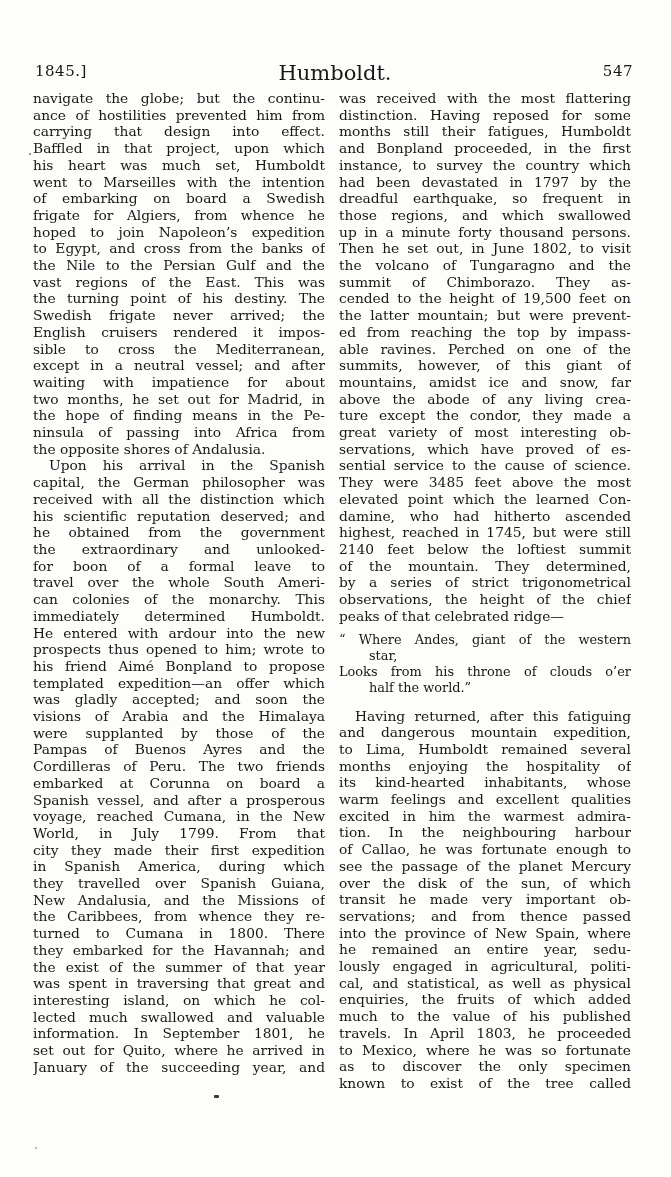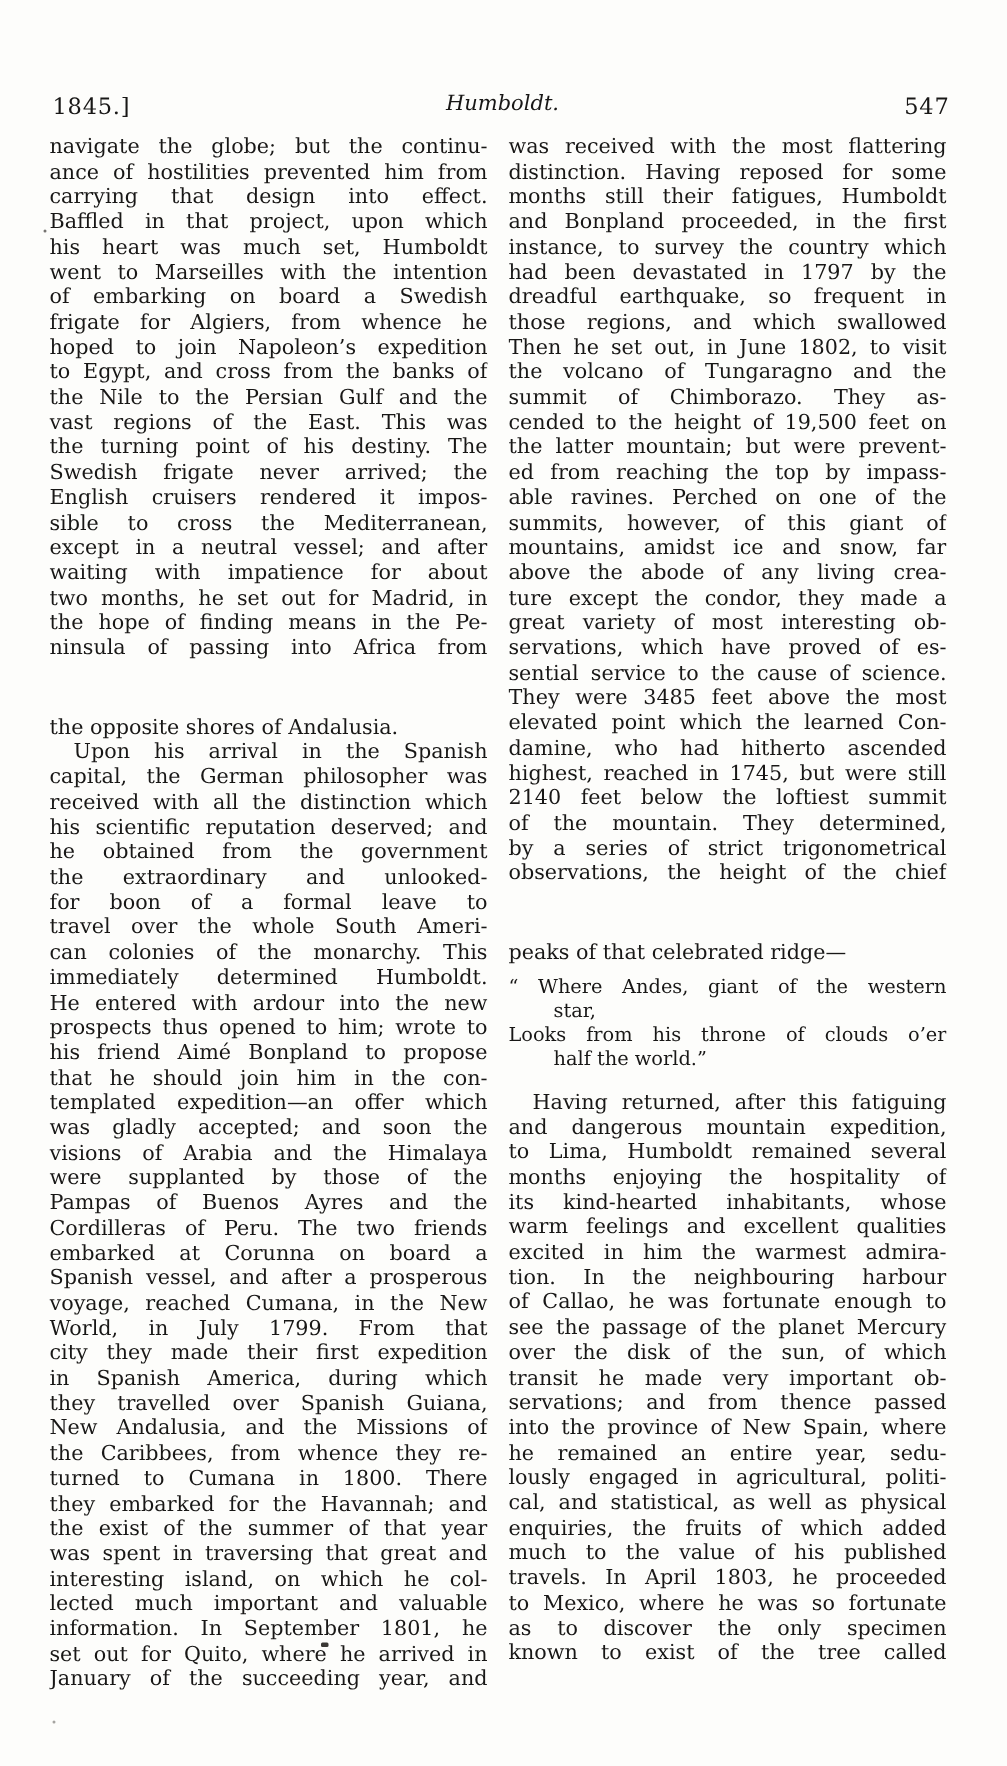--- a/index.html
+++ b/index.html
@@ -20,22 +20,21 @@
     left: 33px; top: 61px;
     width: 604px; height: 21px;
   }
   .h-left {
     position: absolute; left: 2px; top: 1px;
     font-size: 15px; letter-spacing: 0.5px;
   }
   .h-center {
     position: absolute; left: 0; right: 0; top: 0;
     text-align: center;
-    font-style: italic;
-    font-size: 14px;
+    font-size: 21px;
   }
   .h-right {
     position: absolute; right: 4px; top: 1px;
     font-size: 15px; letter-spacing: 0.5px;
   }
   .columns {
     position: absolute;
     left: 33px; top: 90px;
     width: 604px;
     display: flex;
@@ -44,21 +43,21 @@
   .col { width: 292px; }
   .block.paragraph, .block.verse { margin: 0; }
   .tline {
     font-size: 13.8px;
     line-height: 16.7px;
     text-align: justify;
     text-align-last: justify;
     overflow: hidden;
     white-space: nowrap;
   }
-  .tline.lastline { text-align-last: left; margin-top: 36px; }
+  .tline.lastline { text-align-last: left; }
   .tline.firstline { text-indent: 16px; }
   .block.verse {
     margin: 7px 0 12px 0;
   }
   .block.verse .tline {
     font-size: 12.9px;
     line-height: 16px;
   }
   .block.verse .tline.cont {
     padding-left: 30px;
@@ -117,57 +116,57 @@
           <div class="tline">his scientific reputation deserved; and</div>
           <div class="tline">he obtained from the government</div>
           <div class="tline">the extraordinary and unlooked-</div>
           <div class="tline">for boon of a formal leave to</div>
           <div class="tline">travel over the whole South Ameri-</div>
           <div class="tline">can colonies of the monarchy. This</div>
           <div class="tline">immediately determined Humboldt.</div>
           <div class="tline">He entered with ardour into the new</div>
           <div class="tline">prospects thus opened to him; wrote to</div>
           <div class="tline">his friend Aimé Bonpland to propose</div>
-          <div class="tline">that he should join him in the con-</div>
           <div class="tline">templated expedition—an offer which</div>
           <div class="tline">was gladly accepted; and soon the</div>
           <div class="tline">visions of Arabia and the Himalaya</div>
           <div class="tline">were supplanted by those of the</div>
           <div class="tline">Pampas of Buenos Ayres and the</div>
           <div class="tline">Cordilleras of Peru. The two friends</div>
           <div class="tline">embarked at Corunna on board a</div>
           <div class="tline">Spanish vessel, and after a prosperous</div>
           <div class="tline">voyage, reached Cumana, in the New</div>
           <div class="tline">World, in July 1799. From that</div>
           <div class="tline">city they made their first expedition</div>
           <div class="tline">in Spanish America, during which</div>
           <div class="tline">they travelled over Spanish Guiana,</div>
           <div class="tline">New Andalusia, and the Missions of</div>
           <div class="tline">the Caribbees, from whence they re-</div>
           <div class="tline">turned to Cumana in 1800. There</div>
           <div class="tline">they embarked for the Havannah; and</div>
           <div class="tline">the exist of the summer of that year</div>
           <div class="tline">was spent in traversing that great and</div>
           <div class="tline">interesting island, on which he col-</div>
-          <div class="tline">lected much important and valuable</div>
+          <div class="tline">lected much swallowed and valuable</div>
           <div class="tline">information. In September 1801, he</div>
           <div class="tline">set out for Quito, where he arrived in</div>
           <div class="tline">January of the succeeding year, and</div>
         </div>
       </div>
     <div class="col">
         <div class="block paragraph">
           <div class="tline">was received with the most flattering</div>
           <div class="tline">distinction. Having reposed for some</div>
           <div class="tline">months still their fatigues, Humboldt</div>
           <div class="tline">and Bonpland proceeded, in the first</div>
           <div class="tline">instance, to survey the country which</div>
           <div class="tline">had been devastated in 1797 by the</div>
           <div class="tline">dreadful earthquake, so frequent in</div>
           <div class="tline">those regions, and which swallowed</div>
+          <div class="tline">up in a minute forty thousand persons.</div>
           <div class="tline">Then he set out, in June 1802, to visit</div>
           <div class="tline">the volcano of Tungaragno and the</div>
           <div class="tline">summit of Chimborazo. They as-</div>
           <div class="tline">cended to the height of 19,500 feet on</div>
           <div class="tline">the latter mountain; but were prevent-</div>
           <div class="tline">ed from reaching the top by impass-</div>
           <div class="tline">able ravines. Perched on one of the</div>
           <div class="tline">summits, however, of this giant of</div>
           <div class="tline">mountains, amidst ice and snow, far</div>
           <div class="tline">above the abode of any living crea-</div>

